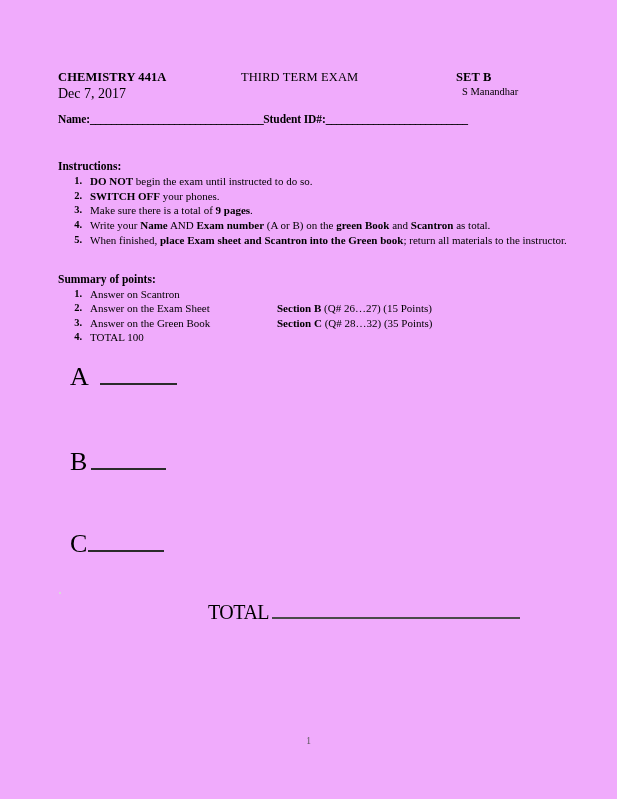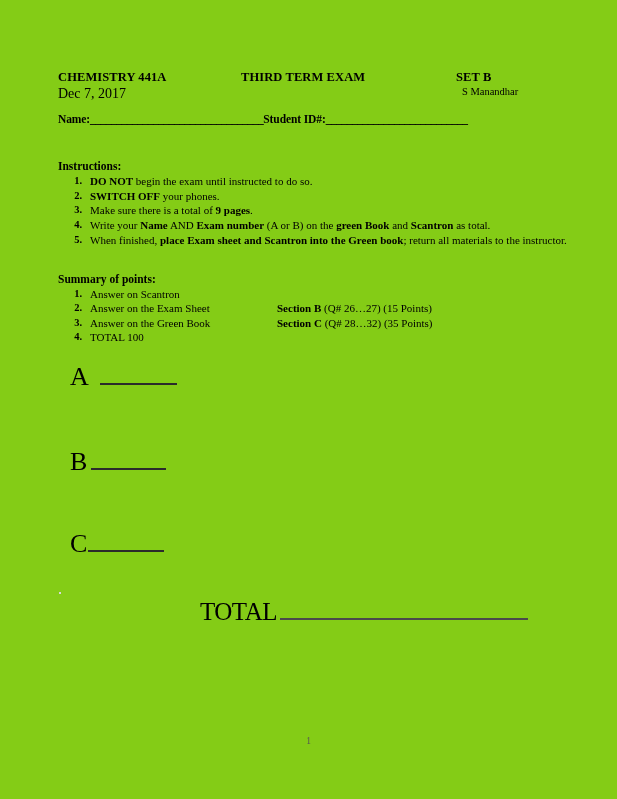--- a/index.html
+++ b/index.html
@@ -12,21 +12,21 @@
     height: 799px;
     position: relative;
     font-family: "Liberation Serif", serif;
     color: #000000;
     overflow: hidden;
   }
 
   .page {
     position: absolute;
     inset: 0;
-    background: #84cc16;
+    background: #f0abfc;
   }
 
   
   .header {
     position: absolute;
     left: 58px;
     top: 70px;
     width: 500px;
   }
   .header-row {
@@ -39,21 +39,21 @@
     top: 0;
     font-size: 12.5px;
     font-weight: bold;
     letter-spacing: 0.1px;
   }
   .hdr-examtitle {
     position: absolute;
     left: 183px;
     top: 0;
     font-size: 12.5px;
-    font-weight: bold;
+    font-weight: normal;
     letter-spacing: 0.1px;
   }
   .hdr-set {
     position: absolute;
     left: 398px;
     top: 0;
     font-size: 12.5px;
     font-weight: bold;
     letter-spacing: 0.1px;
   }
@@ -180,24 +180,24 @@
 
   #blank-b { left: 70px; top: 447px; }
   #blank-b .ul { width: 75px; margin-left: 4px; }
 
   #blank-c { left: 70px; top: 529px; }
   #blank-c .ul { width: 76px; margin-left: 1px; }
 
   
   #total-line {
     position: absolute;
-    left: 200px;
+    left: 208px;
     top: 598px;
     white-space: nowrap;
-    font-size: 25px;
+    font-size: 20px;
     font-family: "Liberation Serif", serif;
   }
   #total-line .label {
     display: inline-block;
     letter-spacing: -0.5px;
   }
   #total-line .ul {
     display: inline-block;
     vertical-align: baseline;
     border-bottom: 2px solid #4a4a4a;

